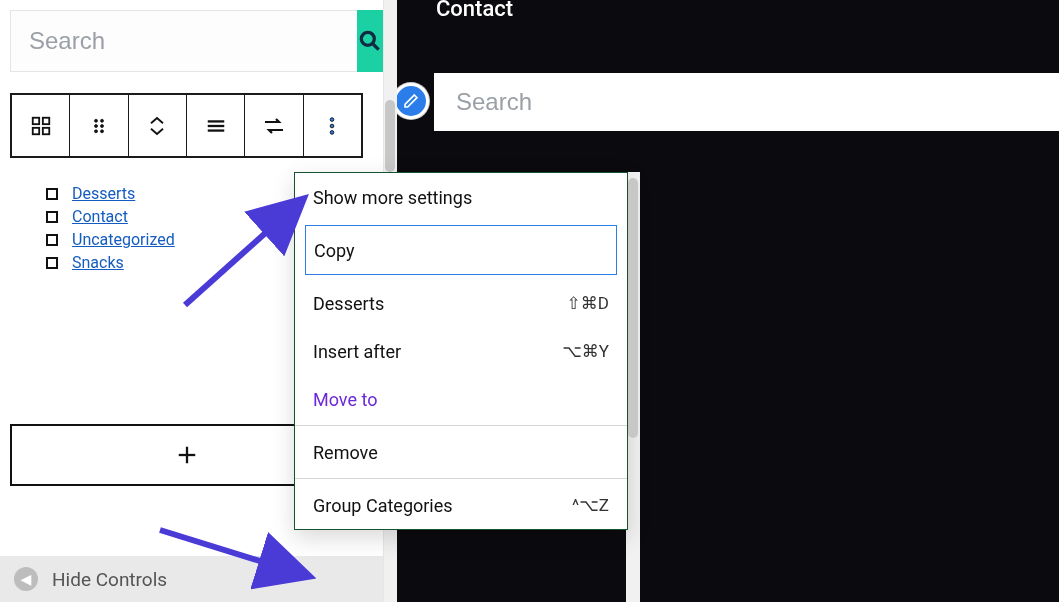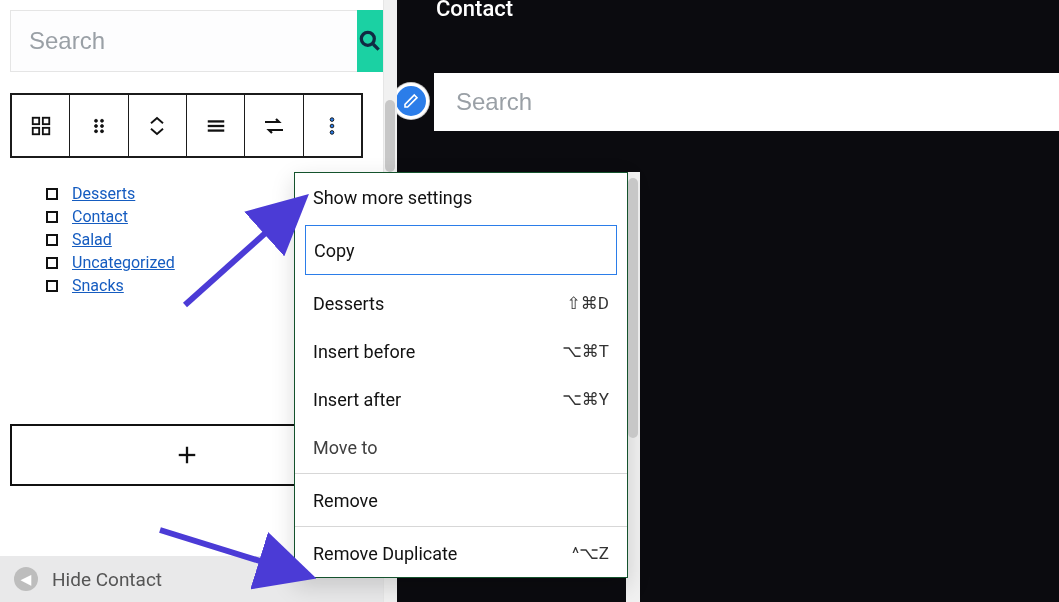--- a/index.html
+++ b/index.html
@@ -37,21 +37,21 @@
 
   .add-block { position: absolute; left: 10px; top: 424px; width: 353px; height: 62px; border: 2px solid #111; display: flex; align-items: center; justify-content: center; font-size: 28px; cursor: pointer; }
 
   .hide-controls { position: absolute; left: 0; top: 556px; width: 383px; height: 46px; background: #e9e9ea; display: flex; align-items: center; padding: 0 14px; color: #555; font-size: 19px; }
   .hide-controls .chev { width: 24px; height: 24px; border-radius: 50%; background: #bdbdbd; color: #fff; display: flex; align-items: center; justify-content: center; margin-right: 14px; font-size: 14px; }
 
   
   .menu { position: absolute; left: 294px; top: 172px; width: 334px; background: #fff; border: 1px solid #14532d; box-shadow: 0 8px 22px rgba(0,0,0,.15); z-index: 10; }
   .menu-item { height: 48px; padding: 0 18px; display: flex; align-items: center; justify-content: space-between; font-size: 18px; color: #111; cursor: pointer; }
   .menu-item.highlight { margin: 4px 10px; border: 1px solid #2b7de9; height: 50px; padding: 0 8px; }
-  .menu-item.link { color: #404040; }
+  .menu-item.link { color: #6d28d9; }
   .menu-sep { height: 1px; background: #d7d7d7; margin: 2px 0; }
   .menu .sc { color: #333; font-size: 17px; }
 
   .menu-scroll-track { position: absolute; left: 626px; top: 172px; width: 14px; height: 430px; background: #f1f1f1; z-index: 9; }
   .menu-scroll-thumb { position: absolute; left: 628px; top: 178px; width: 10px; height: 260px; background: #c7c7c7; border-radius: 5px; z-index: 11; }
 
   
   .arrow { position: absolute; z-index: 50; pointer-events: none; }
 </style>
 </head>
@@ -136,75 +136,67 @@
     <li>
         <span class="cat-bullet"></span>
         <a class="cat-link">Desserts</a>
       </li>
     <li>
         <span class="cat-bullet"></span>
         <a class="cat-link">Contact</a>
       </li>
     <li>
         <span class="cat-bullet"></span>
-        <a class="cat-link">Salad</a>
-      </li>
-    <li>
-        <span class="cat-bullet"></span>
         <a class="cat-link">Uncategorized</a>
       </li>
     <li>
         <span class="cat-bullet"></span>
         <a class="cat-link">Snacks</a>
       </li>
   </ul>
 
   <div class="add-block">
     <svg width="22" height="22" viewBox="0 0 24 24" fill="none" stroke="#111" stroke-width="2.5">
         <line x1="12" y1="3" x2="12" y2="21"></line>
         <line x1="3" y1="12" x2="21" y2="12"></line>
       </svg>
   </div>
 
   <div class="hide-controls">
     <span class="chev">◀</span>
-    <span>Hide Contact</span>
+    <span>Hide Controls</span>
   </div>
 
   <div class="menu-scroll-track"></div>
   <div class="menu-scroll-thumb"></div>
   <div class="menu">
     <div class="menu-item">
         <span>Show more settings</span>
       </div>
     <div class="menu-item highlight">
         <span>Copy</span>
       </div>
     <div class="menu-item">
         <span>Desserts</span>
         <span class="sc">⇧⌘D</span>
       </div>
     <div class="menu-item">
-        <span>Insert before</span>
-        <span class="sc">⌥⌘T</span>
-      </div>
-    <div class="menu-item">
         <span>Insert after</span>
         <span class="sc">⌥⌘Y</span>
       </div>
     <div class="menu-item link">
         <span>Move to</span>
       </div>
     <div class="menu-sep"></div>
     <div class="menu-item">
         <span>Remove</span>
       </div>
     <div class="menu-sep"></div>
     <div class="menu-item">
-        <span>Remove Duplicate</span>
+        <span>Group Categories</span>
         <span class="sc">^⌥Z</span>
       </div>
   </div>
 
   <svg class="arrow" style="left:170px; top:190px;" width="150" height="130" viewBox="0 0 150 130">
     <defs>
         <marker id="ah1" markerWidth="10" markerHeight="10" refX="8" refY="5" orient="auto">
           <polygon points="0,0 10,5 0,10" fill="#4b3bd6"></polygon>
         </marker>
       </defs>

